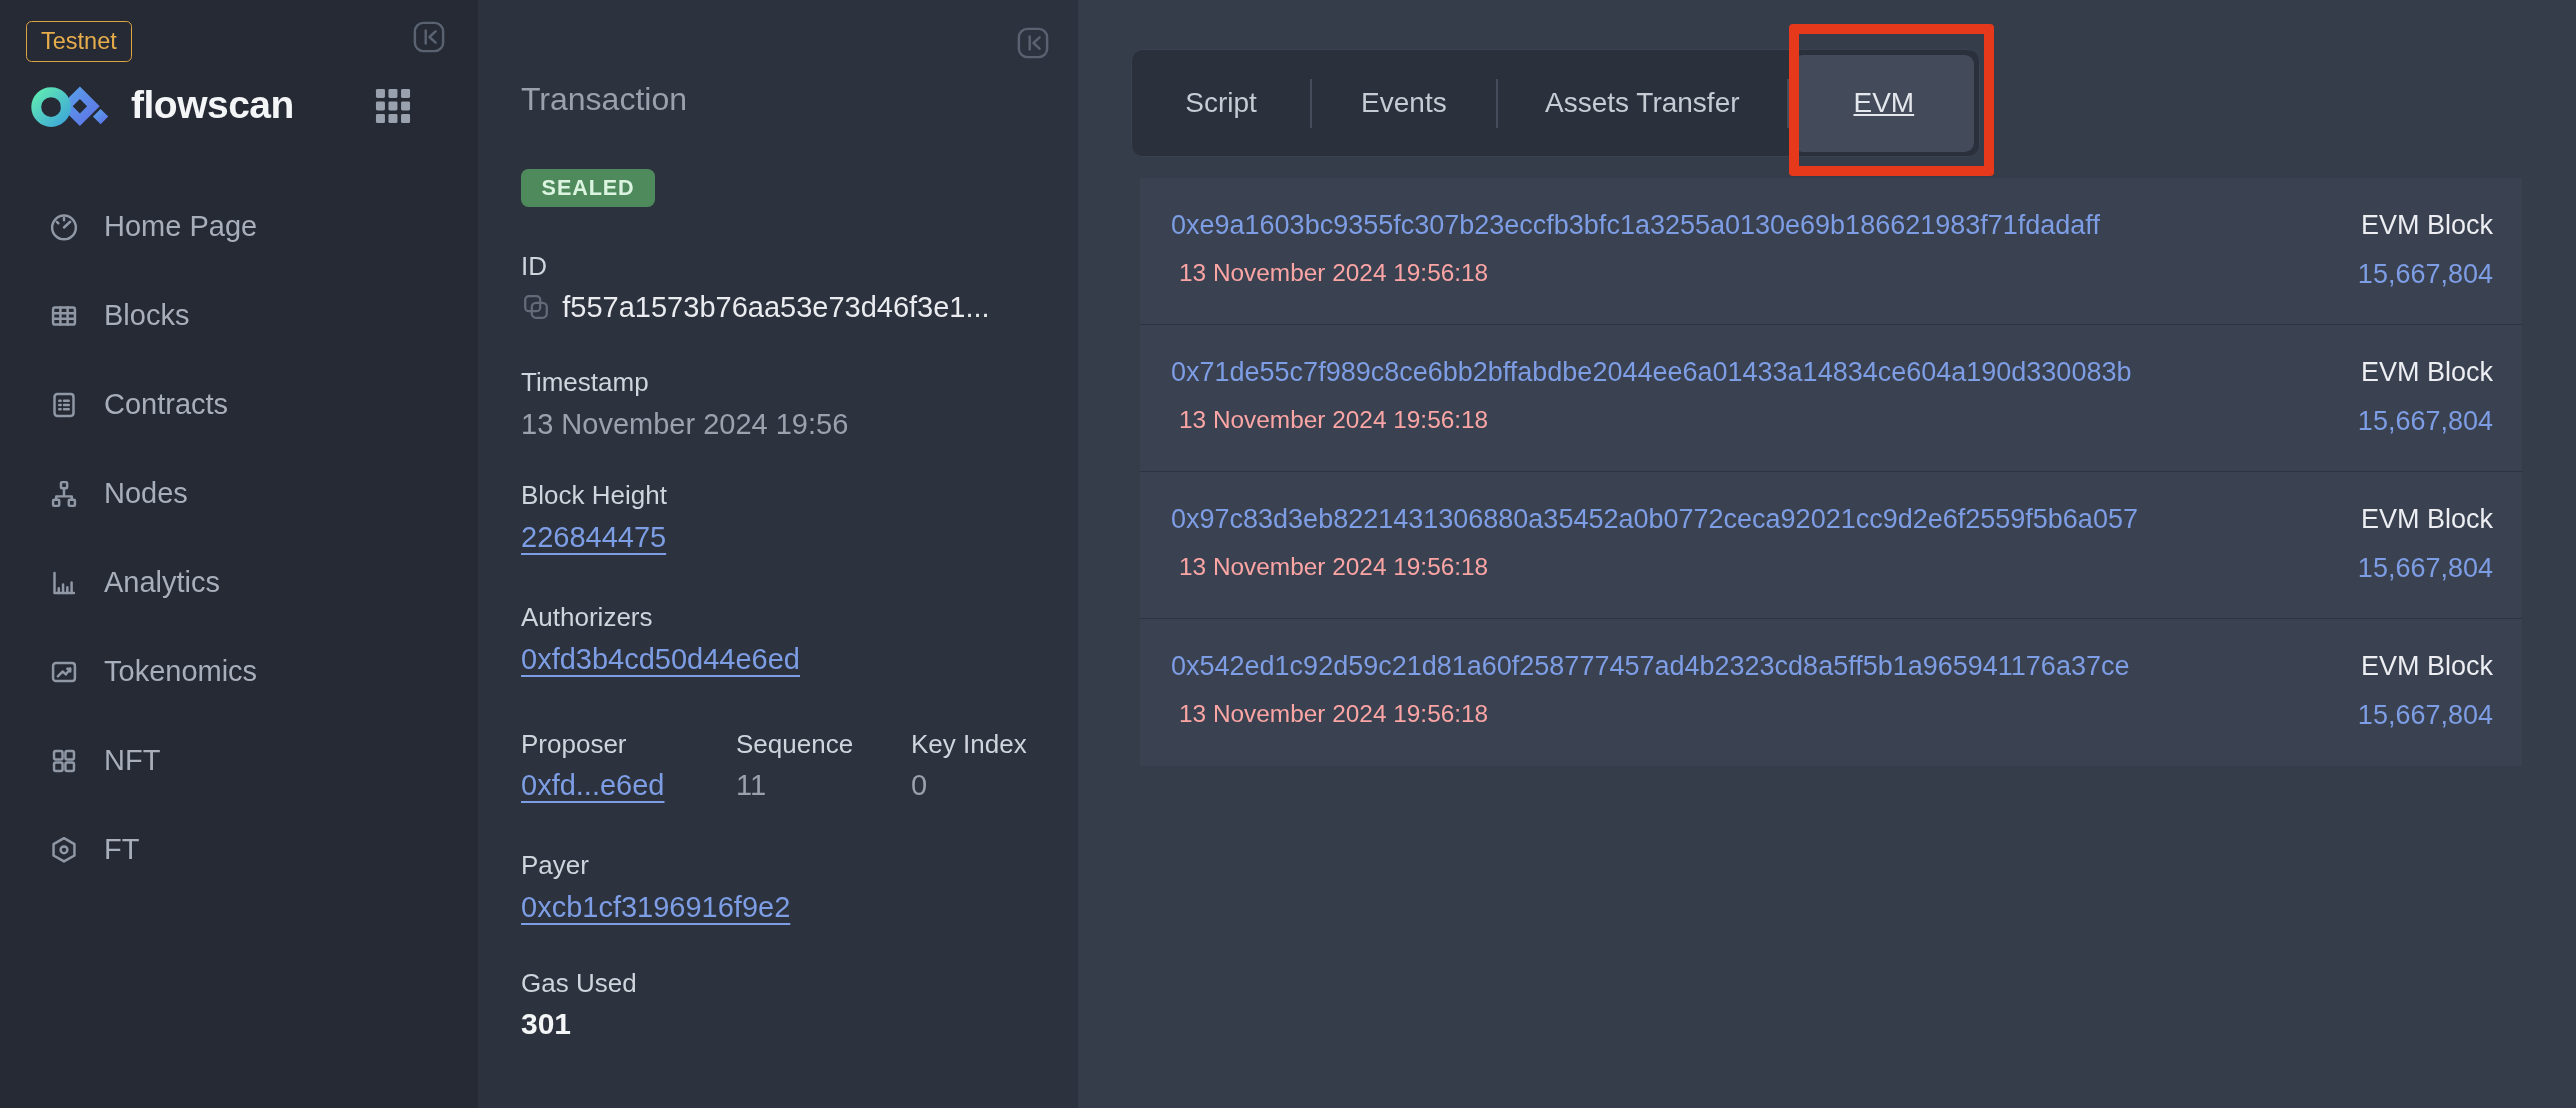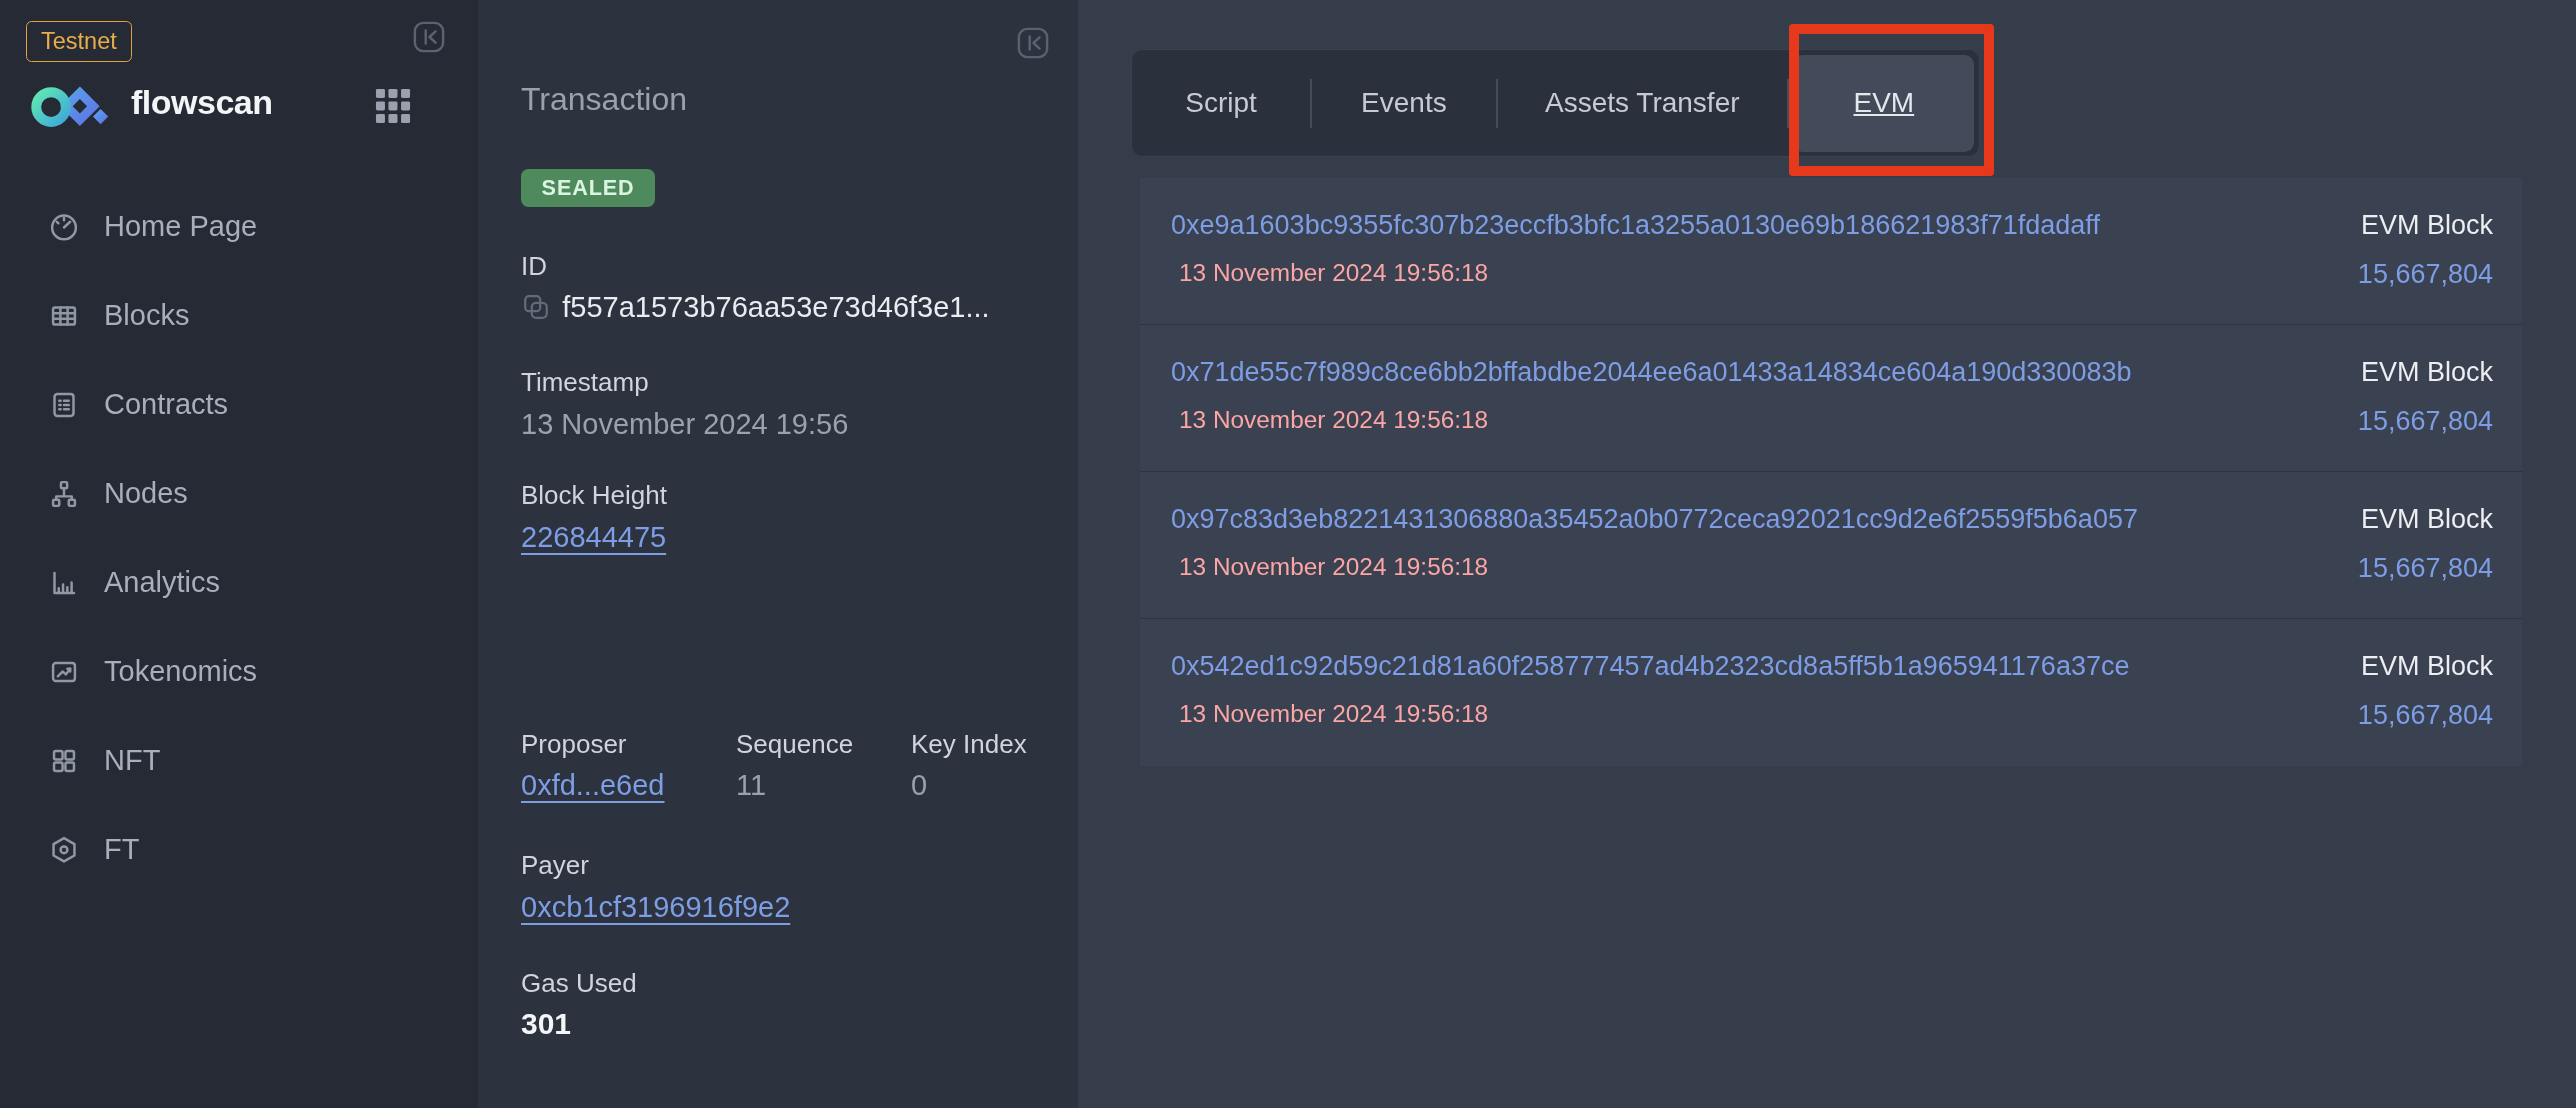--- a/index.html
+++ b/index.html
@@ -23,21 +23,21 @@
     color:#e7ad4b; font-size:23.5px; line-height:28px;
   }
   .collapse-btn { position:absolute; width:32px; height:32px; color:#5a6271; cursor:pointer; }
   .collapse-btn svg { width:100%; height:100%; }
   .collapse-btn * { fill:none; stroke:currentColor; stroke-width:2.6; stroke-linecap:round; stroke-linejoin:round; }
   .sidebar .collapse-btn { left:413px; top:20.6px; }
   .txpanel .collapse-btn { left:539px; top:27px; }
 
   .brand-row { position:absolute; left:26px; top:79px; width:426px; height:58px; }
   .brand-logo { position:absolute; left:0; top:1.9px; width:88px; height:54px; }
-  .brand-name { position:absolute; left:105px; top:3.8px; font-size:34px; font-weight:700; letter-spacing:-0.5px; color:#f4f5f7; }
+  .brand-name { position:absolute; left:105px; top:3.8px; font-size:39px; font-weight:700; letter-spacing:-0.5px; color:#f4f5f7; }
   .apps-grid-btn { position:absolute; right:41px; top:9.4px; width:36px; height:36px; cursor:pointer; }
 
   .nav { position:absolute; left:0; top:182px; right:0; }
   .nav-item {
     position:relative; display:flex; align-items:center;
     height:89px; padding-left:45px; gap:21px;
     color:#a8afbb; font-size:29px; cursor:pointer;
   }
   .nav-item .nav-icon { width:38px; height:38px; color:#9098a6; flex:0 0 38px; }
   .nav-icon * { fill:none; stroke:currentColor; stroke-width:2.6; stroke-linecap:round; stroke-linejoin:round; }
@@ -229,20 +229,24 @@
   <div class="sec" style="top:366px">
     <div class="lbl">Timestamp</div>
     <div class="val" style="margin-top:7.5px">13 November 2024 19:56</div>
   </div>
 
   <div class="sec" style="top:479px">
     <div class="lbl">Block Height</div>
     <div class="val" style="margin-top:7.5px"><a class="link">226844475</a></div>
   </div>
 
+  <div class="sec" style="top:601px">
+    <div class="lbl">Authorizers</div>
+    <div class="val" style="margin-top:7.5px"><a class="link">0xfd3b4cd50d44e6ed</a></div>
+  </div>
 
   <div class="sec" style="top:728px; width:525px; height:113px">
     <div class="col3" style="left:0">
       <div class="lbl">Proposer</div>
       <div class="val" style="margin-top:6.6px"><a class="link">0xfd...e6ed</a></div>
     </div>
     <div class="col3" style="left:215px">
       <div class="lbl">Sequence</div>
       <div class="val" style="margin-top:6.6px">11</div>
     </div>

